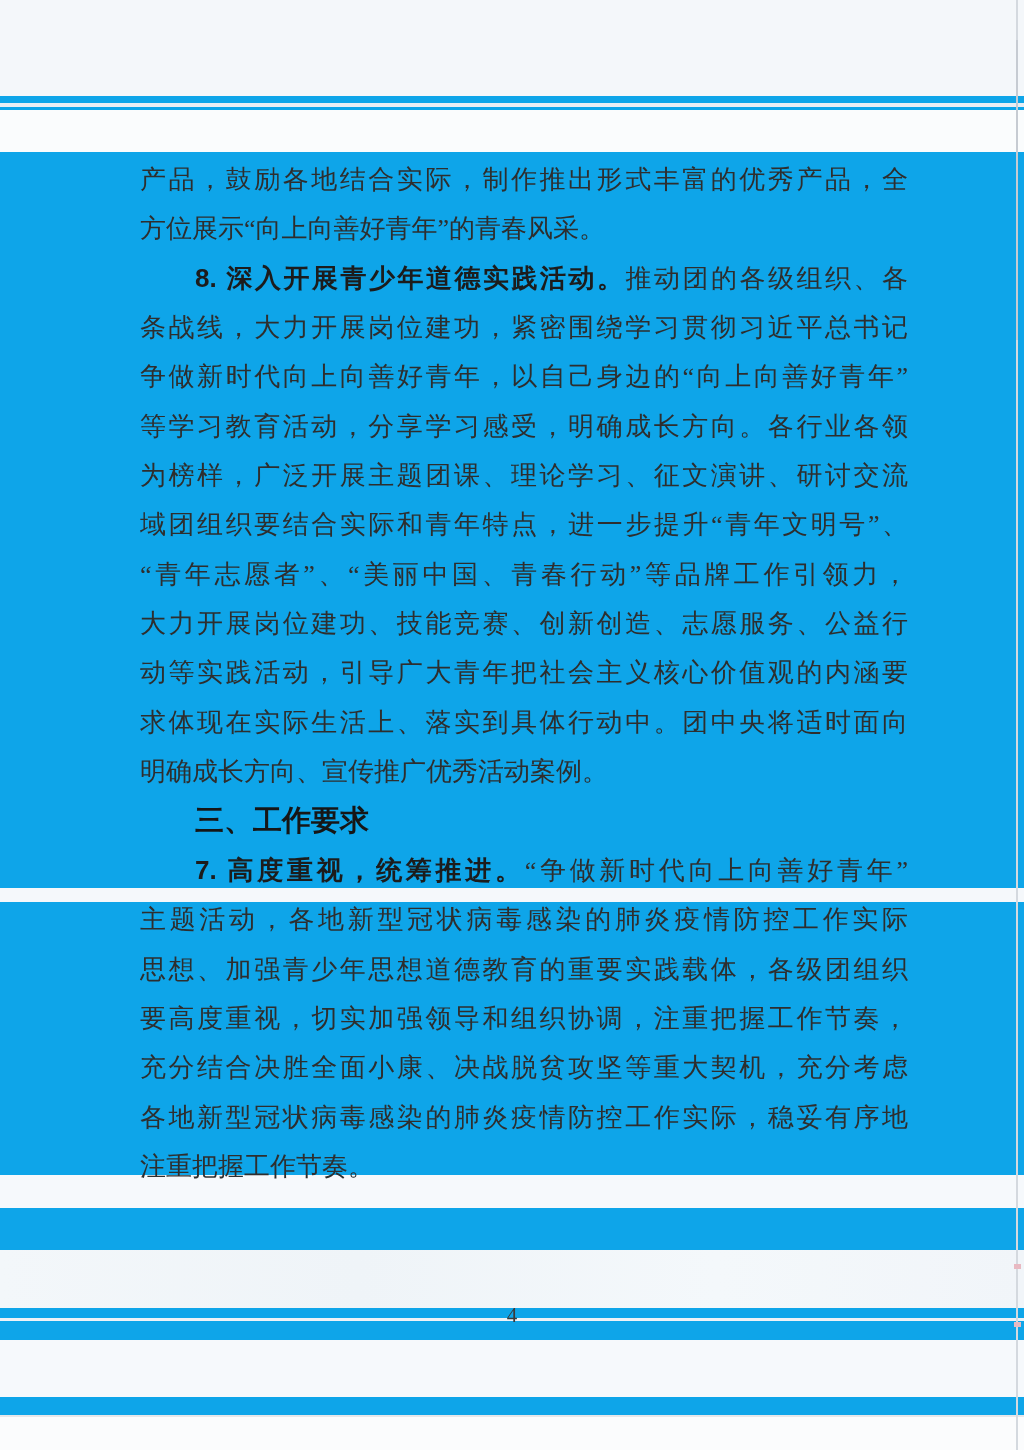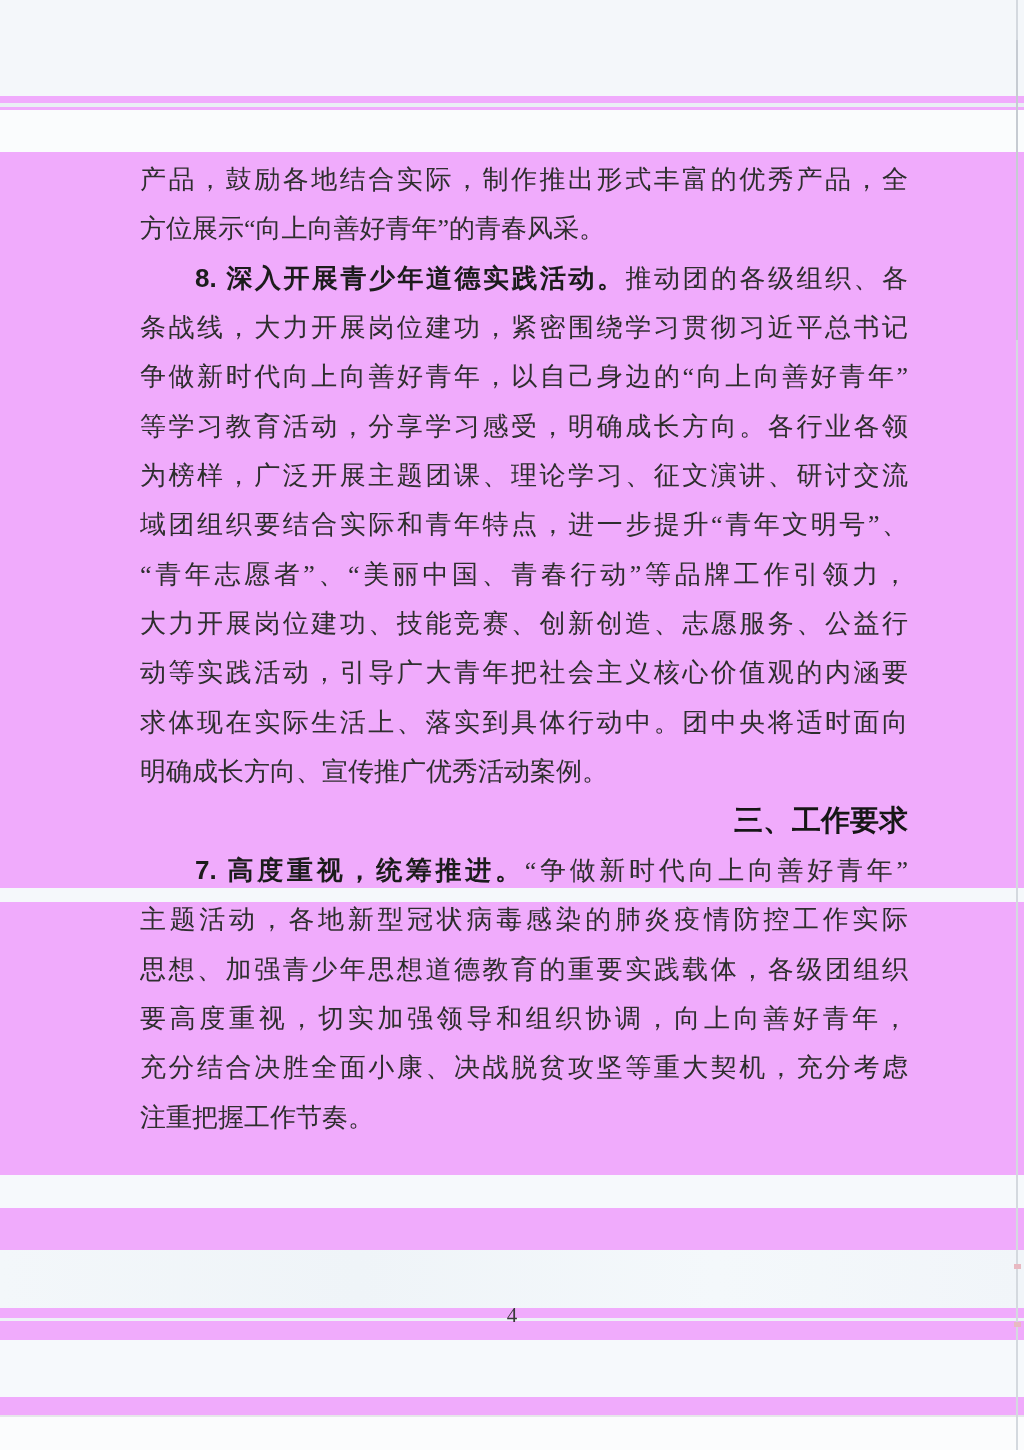--- a/index.html
+++ b/index.html
@@ -1,20 +1,20 @@
 <!DOCTYPE html>
 <html><head>
 <meta charset="utf-8">
 <style>
   html, body { margin: 0; padding: 0; background: #ffffff; }
   .page {
     position: relative;
     width: 1024px;
     height: 1450px;
-    background: #f0abfc;
+    background: #0ea5e9;
     overflow: hidden;
     font-family: "Liberation Serif", "DejaVu Serif", serif;
   }
 
   
   .band { position: absolute; left: 0; width: 1024px; pointer-events: none; }
   .band-top        { top: 0;    height: 96px;  background: #f4f7fa; }
   .band-top2       { top: 110px; height: 42px; background: #fafcfd; }
   .line-top        { top: 103px; height: 4px;  background: #e9eef4; }
   .band-mid        { top: 888px; height: 14px; background: #f5f8fb; }
@@ -48,21 +48,21 @@
     line-height: 49.35px;
     white-space: nowrap;
   }
   .just {
     white-space: normal;
     text-align: justify;
     text-align-last: justify;
     text-justify: inter-character;
     overflow: hidden;
   }
-  .ind { padding-left: 55px; text-align: right; }
+  .ind { padding-left: 55px; }
   .bseg {
     font-family: "Liberation Sans", "DejaVu Sans", sans-serif;
     font-weight: 700;
     color: #1c1c1c;
   }
   .heading {
     font-family: "Liberation Sans", "DejaVu Sans", sans-serif;
     font-weight: 700;
     font-size: 29px;
     color: #161616;
@@ -108,20 +108,21 @@
     <div class="line just"><span>域团组织要结合实际和青年特点，进一步提升“青年文明号”、</span></div>
     <div class="line just"><span>“青年志愿者”、“美丽中国、青春行动”等品牌工作引领力，</span></div>
     <div class="line just"><span>大力开展岗位建功、技能竞赛、创新创造、志愿服务、公益行</span></div>
     <div class="line just"><span>动等实践活动，引导广大青年把社会主义核心价值观的内涵要</span></div>
     <div class="line just"><span>求体现在实际生活上、落实到具体行动中。团中央将适时面向</span></div>
     <div class="line"><span>明确成长方向、宣传推广优秀活动案例。</span></div>
     <div class="line ind"><span class="heading">三、工作要求</span></div>
     <div class="line just ind"><span class="bseg">7. 高度重视，统筹推进。</span><span>“争做新时代向上向善好青年”</span></div>
     <div class="line just"><span>主题活动，各地新型冠状病毒感染的肺炎疫情防控工作实际</span></div>
     <div class="line just"><span>思想、加强青少年思想道德教育的重要实践载体，各级团组织</span></div>
-    <div class="line just"><span>要高度重视，切实加强领导和组织协调，向上向善好青年，</span></div>
+    <div class="line just"><span>要高度重视，切实加强领导和组织协调，注重把握工作节奏，</span></div>
     <div class="line just"><span>充分结合决胜全面小康、决战脱贫攻坚等重大契机，充分考虑</span></div>
+    <div class="line just"><span>各地新型冠状病毒感染的肺炎疫情防控工作实际，稳妥有序地</span></div>
     <div class="line"><span>注重把握工作节奏。</span></div>
   </div>
 
   <div class="page-number">4</div>
 
 </div>
 
 </body></html>

